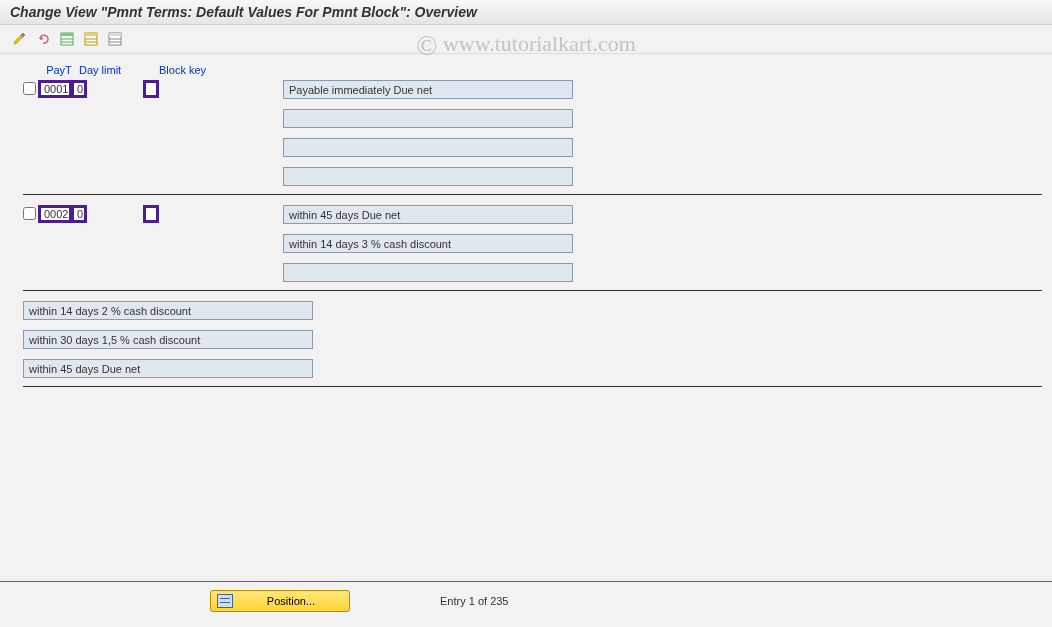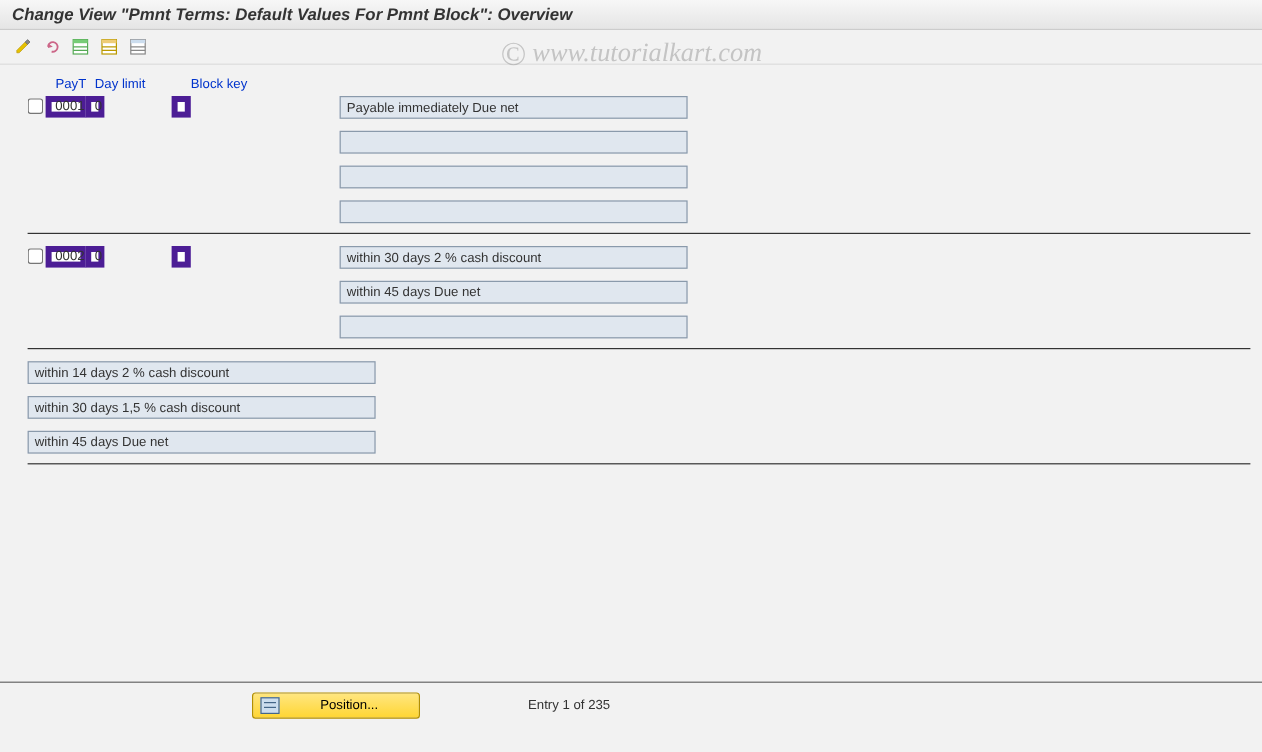--- a/index.html
+++ b/index.html
@@ -72,21 +72,21 @@
       width: 260px;
     }
     .chk {
       width: 13px;
       height: 13px;
       margin-right: 2px;
       margin-top: 2px;
     }
     .field {
       background: #fff;
-      border: 5px solid #4c1d95;
+      border: 3px solid #4c1d95;
       height: 18px;
       padding: 1px 3px;
       font-size: 11px;
       color: #333;
       display: inline-flex;
       align-items: center;
     }
     .fld-payt { width: 34px; }
     .fld-day { width: 16px; margin-left: -1px; }
     .fld-block { width: 16px; margin-left: 56px; }
@@ -101,21 +101,21 @@
       width: 290px;
       height: 19px;
       padding: 2px 5px;
       font-size: 11px;
       color: #333;
       display: flex;
       align-items: center;
     }
     .footer {
       position: absolute;
-      bottom: 28px;
+      bottom: 15px;
       left: 0;
       right: 0;
       border-top: 1px solid #666;
       padding-top: 8px;
       display: flex;
       align-items: center;
     }
     .position-btn {
       margin-left: 210px;
       background: linear-gradient(to bottom, #ffe680, #ffd633);
@@ -153,21 +153,20 @@
     .watermark {
       position: absolute;
       top: 30px;
       left: 50%;
       transform: translateX(-50%);
       font-size: 22px;
       color: rgba(150,150,150,0.5);
       font-family: Georgia, serif;
       pointer-events: none;
       white-space: nowrap;
-      font-style: italic;
     }
     .watermark .copy {
       font-size: 28px;
       vertical-align: middle;
     }
   </style>
 </head>
 <body>
 
 <div class="title-bar">Change View "Pmnt Terms: Default Values For Pmnt Block": Overview</div>
@@ -238,22 +237,22 @@
   </div>
 
   <div class="row-block">
     <div class="row-left">
       <input type="checkbox" class="chk" style="">
       <div class="field fld-payt">0002</div>
       <div class="field fld-day">0</div>
       <div class="field fld-block"></div>
     </div>
     <div class="desc-col">
-      <div class="desc-field">within 30 days 2 % cash discount</div>
       <div class="desc-field">within 45 days Due net</div>
+      <div class="desc-field">within 14 days 3 % cash discount</div>
       <div class="desc-field"></div>
     </div>
   </div>
 
   <div class="row-block">
     <div class="desc-col">
       <div class="desc-field">within 14 days 2 % cash discount</div>
       <div class="desc-field">within 30 days 1,5 % cash discount</div>
       <div class="desc-field">within 45 days Due net</div>
     </div>

